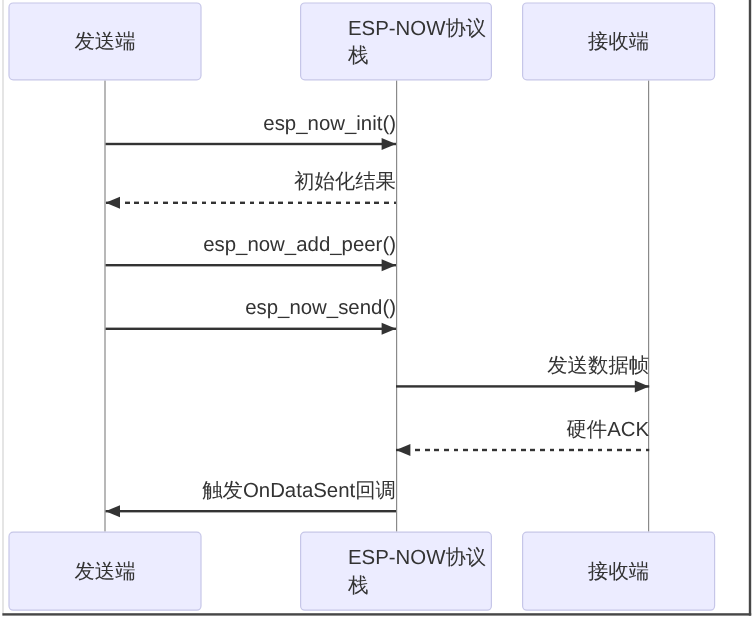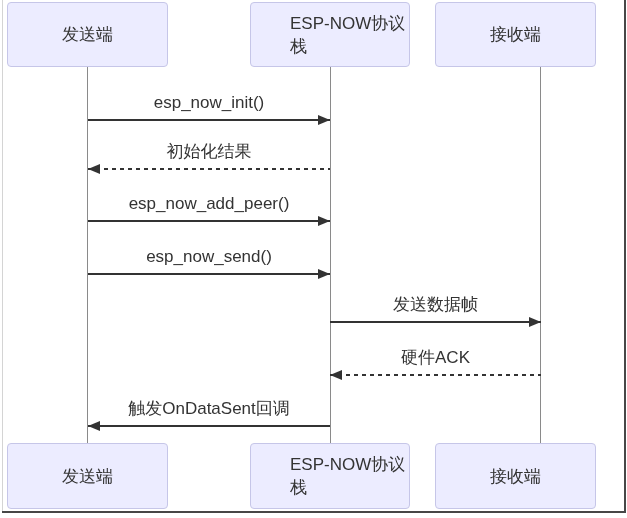--- a/index.html
+++ b/index.html
@@ -45,21 +45,21 @@
   }
   .lifeline.l1{left:87px;}
   .lifeline.l2{left:330px;}
   .lifeline.l3{left:540px;}
 
   
   .msg{position:absolute;}
   .msg-label{
     position:absolute;
     left:0;right:0;
-    text-align:center;
+    text-align:right;
     color:#333333;
     font-size:17px;
     line-height:20px;
     top:-26px;
     white-space:nowrap;
   }
   .msg-line{
     position:absolute;
     left:0;right:0;top:0;
     height:2px;

